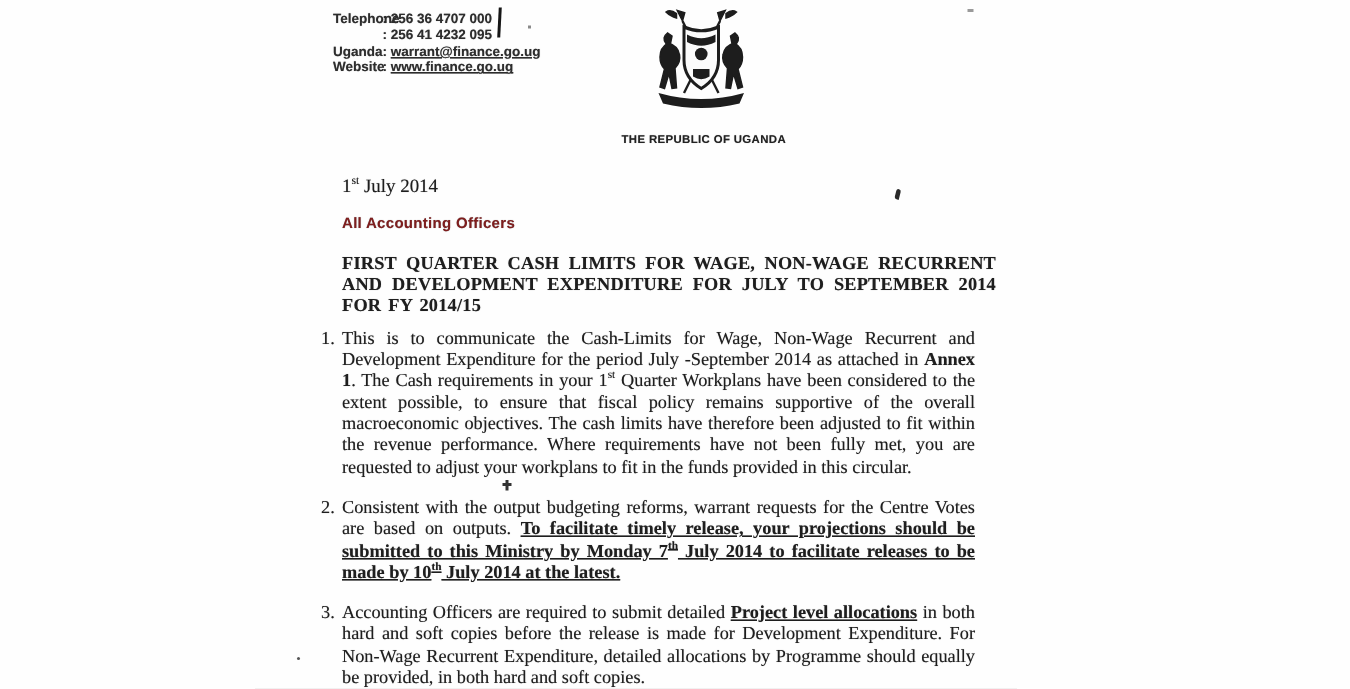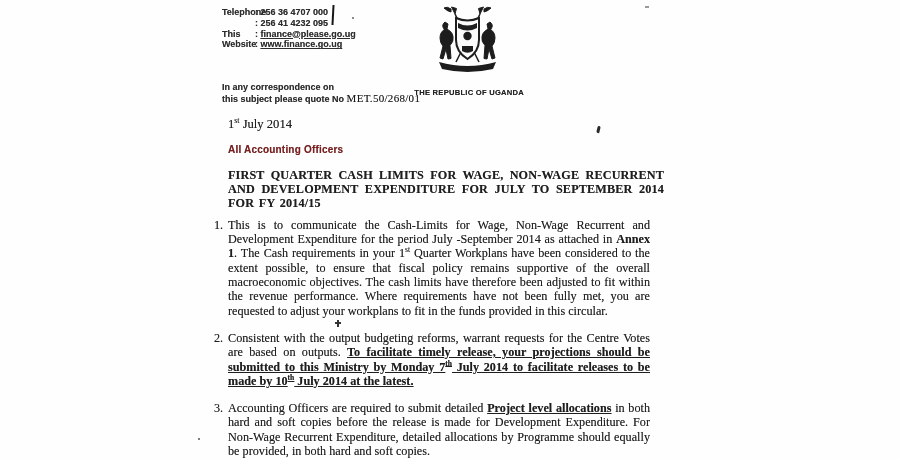--- a/index.html
+++ b/index.html
@@ -86,40 +86,33 @@
 
   <div class="contact">
     <div class="crow">
       <div class="clabel">Telephone</div>
       <div class="cvals">
         <div>: 256 36 4707 000</div>
         <div>: 256 41 4232 095</div>
       </div>
     </div>
     <div class="crow">
-      <div class="clabel">This</div>
+      <div class="clabel">Uganda</div>
       <div class="cvals">
-        <div><span>: </span><span class="ul">finance@please.go.ug</span></div>
+        <div><span>: </span><span class="ul">warrant@finance.go.ug</span></div>
       </div>
     </div>
     <div class="crow">
       <div class="clabel">Website</div>
       <div class="cvals">
         <div><span>: </span><span class="ul">www.finance.go.ug</span></div>
       </div>
     </div>
   </div>
 
-  <div class="note">
-    <div>In any correspondence on</div>
-    <div>
-      <span>this subject please quote No</span>
-      <span class="refno">MET.50/268/01</span>
-    </div>
-  </div>
 
   <div class="emblem">
     <svg width="73" height="71" viewBox="0 0 73 71" xmlns="http://www.w3.org/2000/svg">
       <g fill="#1d1d1d" stroke="#1d1d1d">
         <line x1="24" y1="9" x2="48" y2="57" stroke-width="1.6"></line>
         <line x1="49" y1="9" x2="25" y2="57" stroke-width="1.6"></line>
         <path d="M24 9 l-3.5 -7 5 1.5 z"></path>
         <path d="M49 9 l3.5 -7 -5 1.5 z"></path>
         <path d="M20 4 q-4 -3 -7 -1 q3 3 7 4 z"></path>
         <path d="M53 4 q4 -3 7 -1 q-3 3 -7 4 z"></path>

